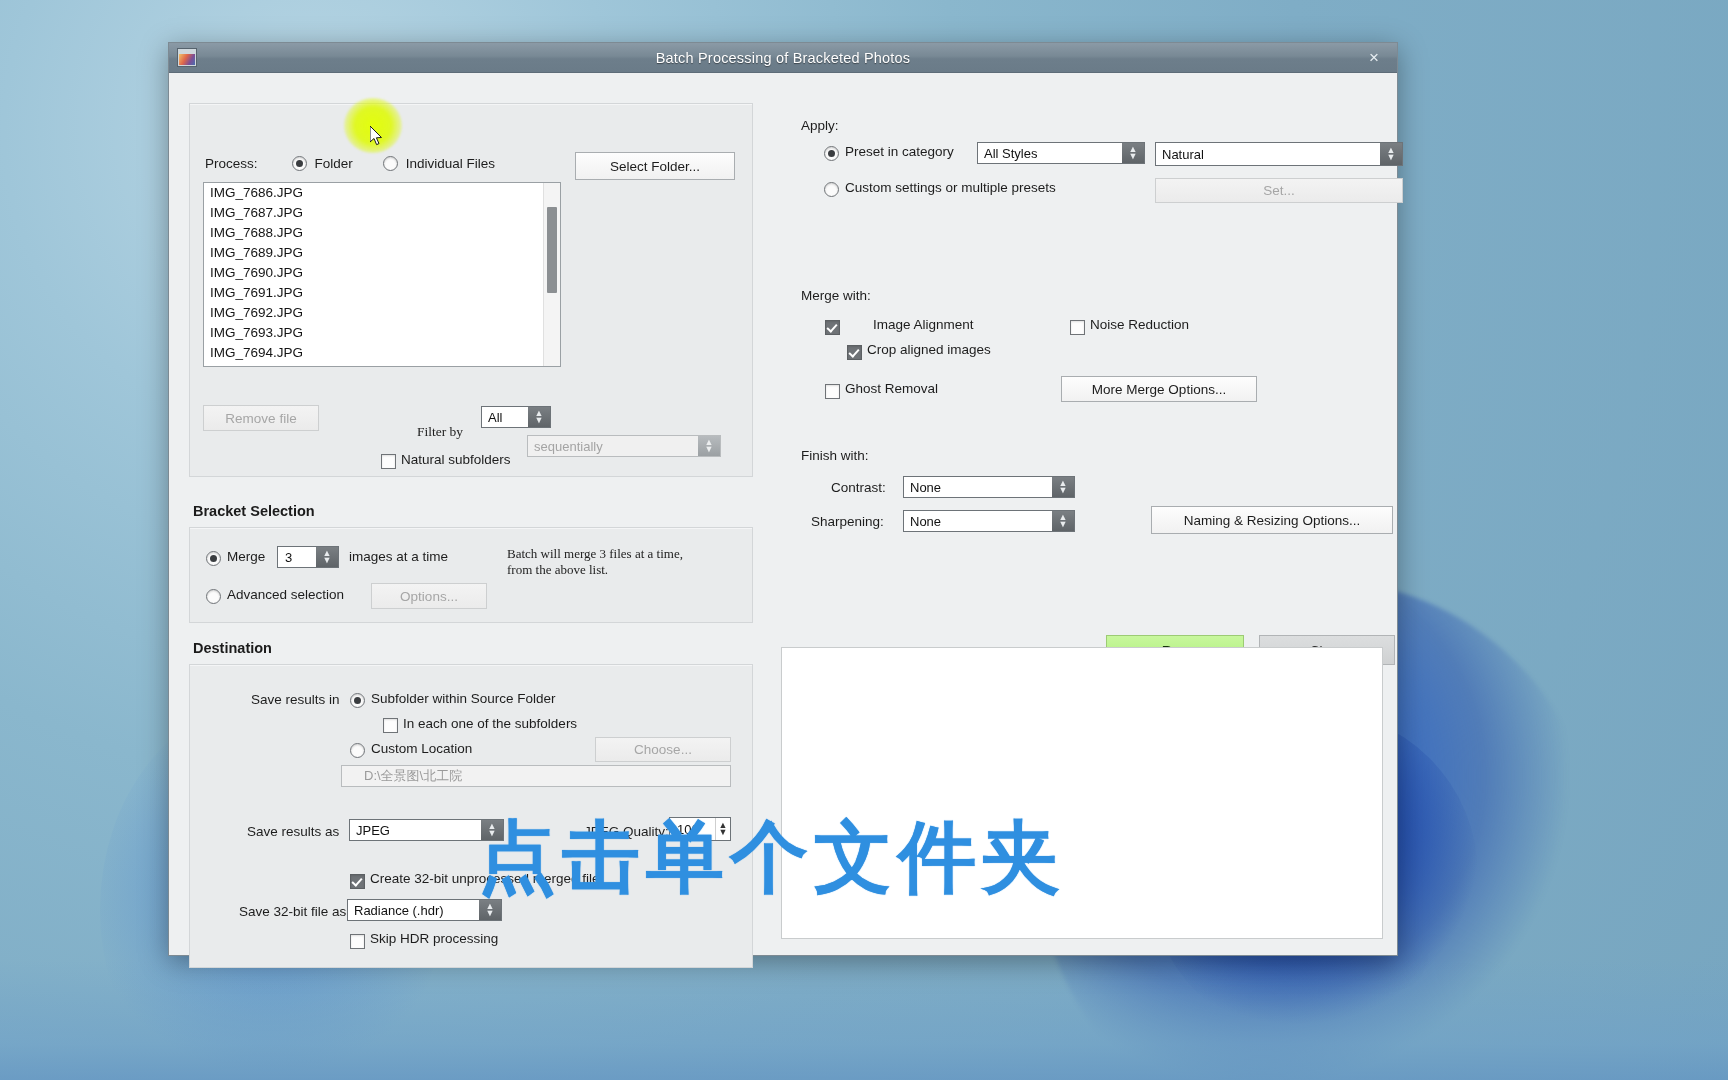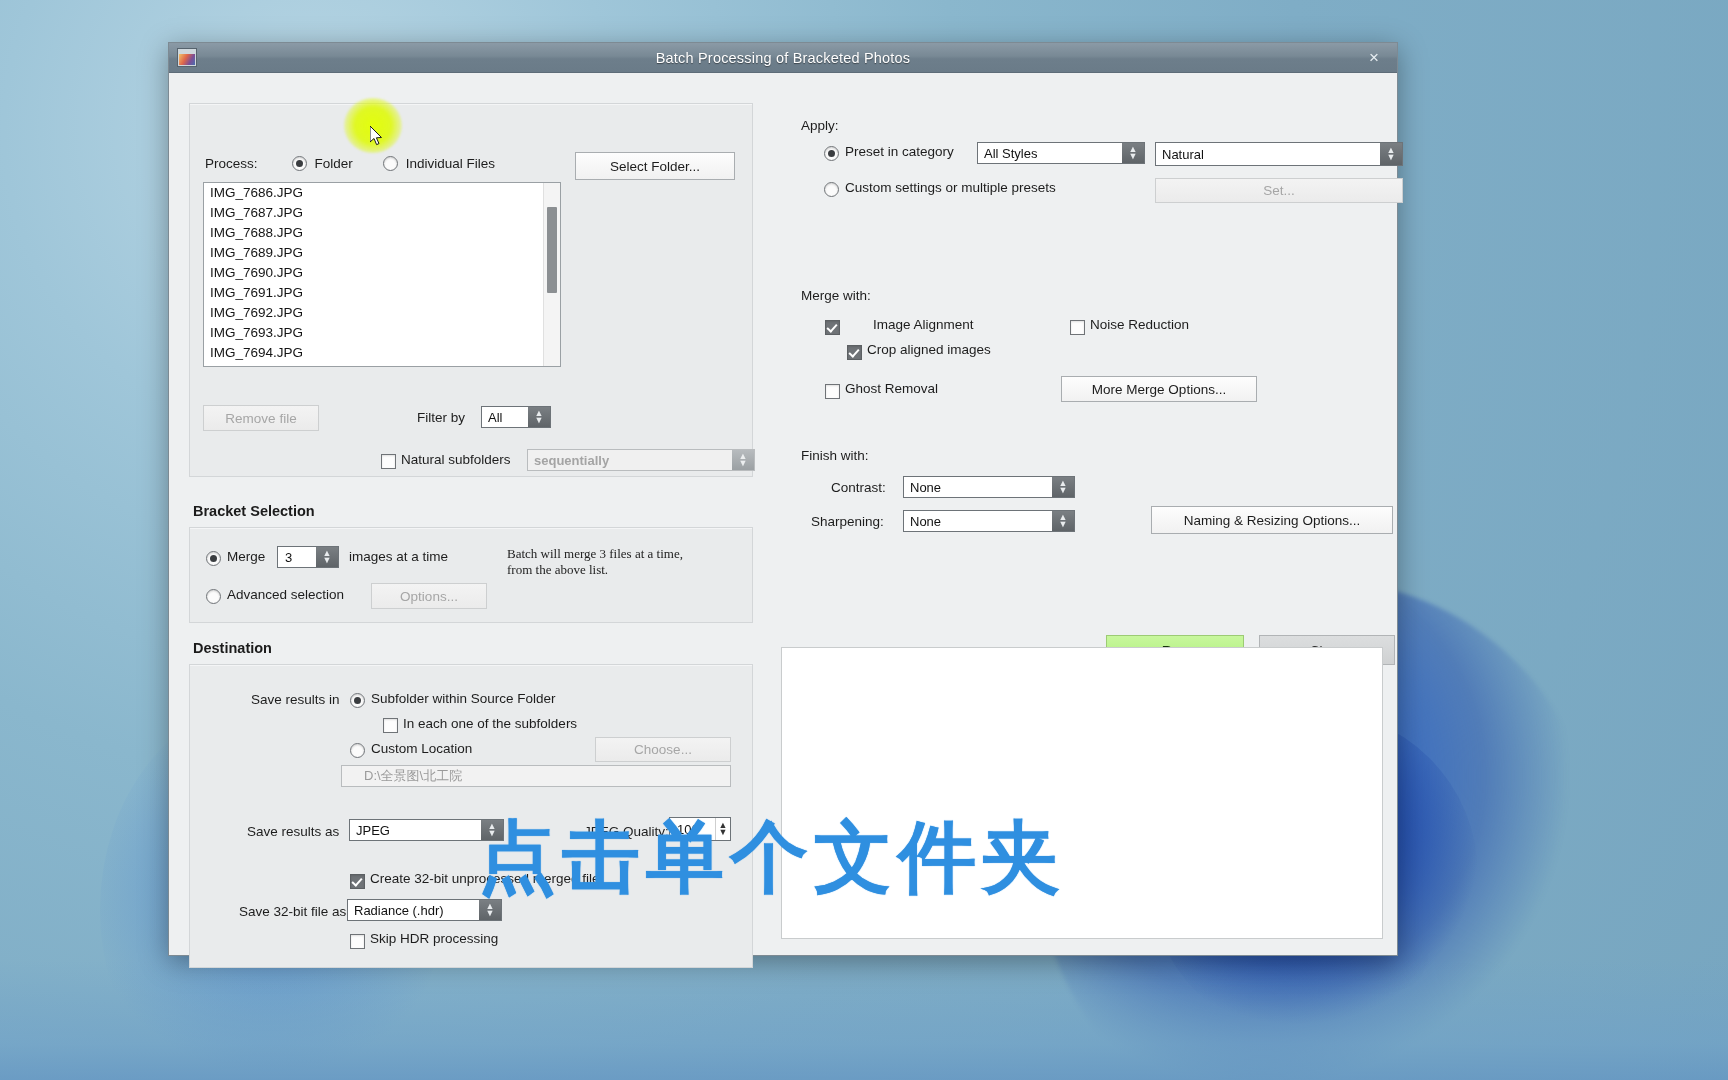--- a/index.html
+++ b/index.html
@@ -140,31 +140,31 @@
         <div class="item">IMG_7692.JPG</div>
         <div class="item">IMG_7693.JPG</div>
         <div class="item">IMG_7694.JPG</div>
         <div class="vscroll">
           <div class="vthumb"></div>
         </div>
       </div>
 
       <div class="btn dim" style="position:absolute;left:34px;top:333px;width:116px;height:26px;">Remove file</div>
 
-      <div class="lbl" style="position:absolute;left:248px;top:338px;">Filter by</div>
+      <div class="lbl" style="position:absolute;left:248px;top:352px;font-family:Liberation Serif, serif;">Filter by</div>
       <div class="combo" style="position:absolute;left:312px;top:334px;width:70px;">
         <span>All</span>
         <span class="arrowbox">
             <span class="arrows">▲<br>▼</span>
           </span>
       </div>
 
       <div class="cb" style="position:absolute;left:212px;top:382px;"></div>
       <div class="lbl" style="position:absolute;left:232px;top:380px;">Natural subfolders</div>
-      <div class="combo dim" style="position:absolute;left:358px;top:377px;width:228px;font-weight:bold;">
+      <div class="combo dim" style="position:absolute;left:358px;top:363px;width:194px;">
         <span>sequentially</span>
         <span class="arrowbox">
             <span class="arrows">▲<br>▼</span>
           </span>
       </div>
 
       <div class="grp-title" style="position:absolute;left:22px;top:431px;">Bracket Selection</div>
       <div class="panel" style="position:absolute;left:20px;top:455px;width:562px;height:94px;"></div>
 
       <span class="radio on" style="position:absolute;left:37px;top:479px;"></span>

